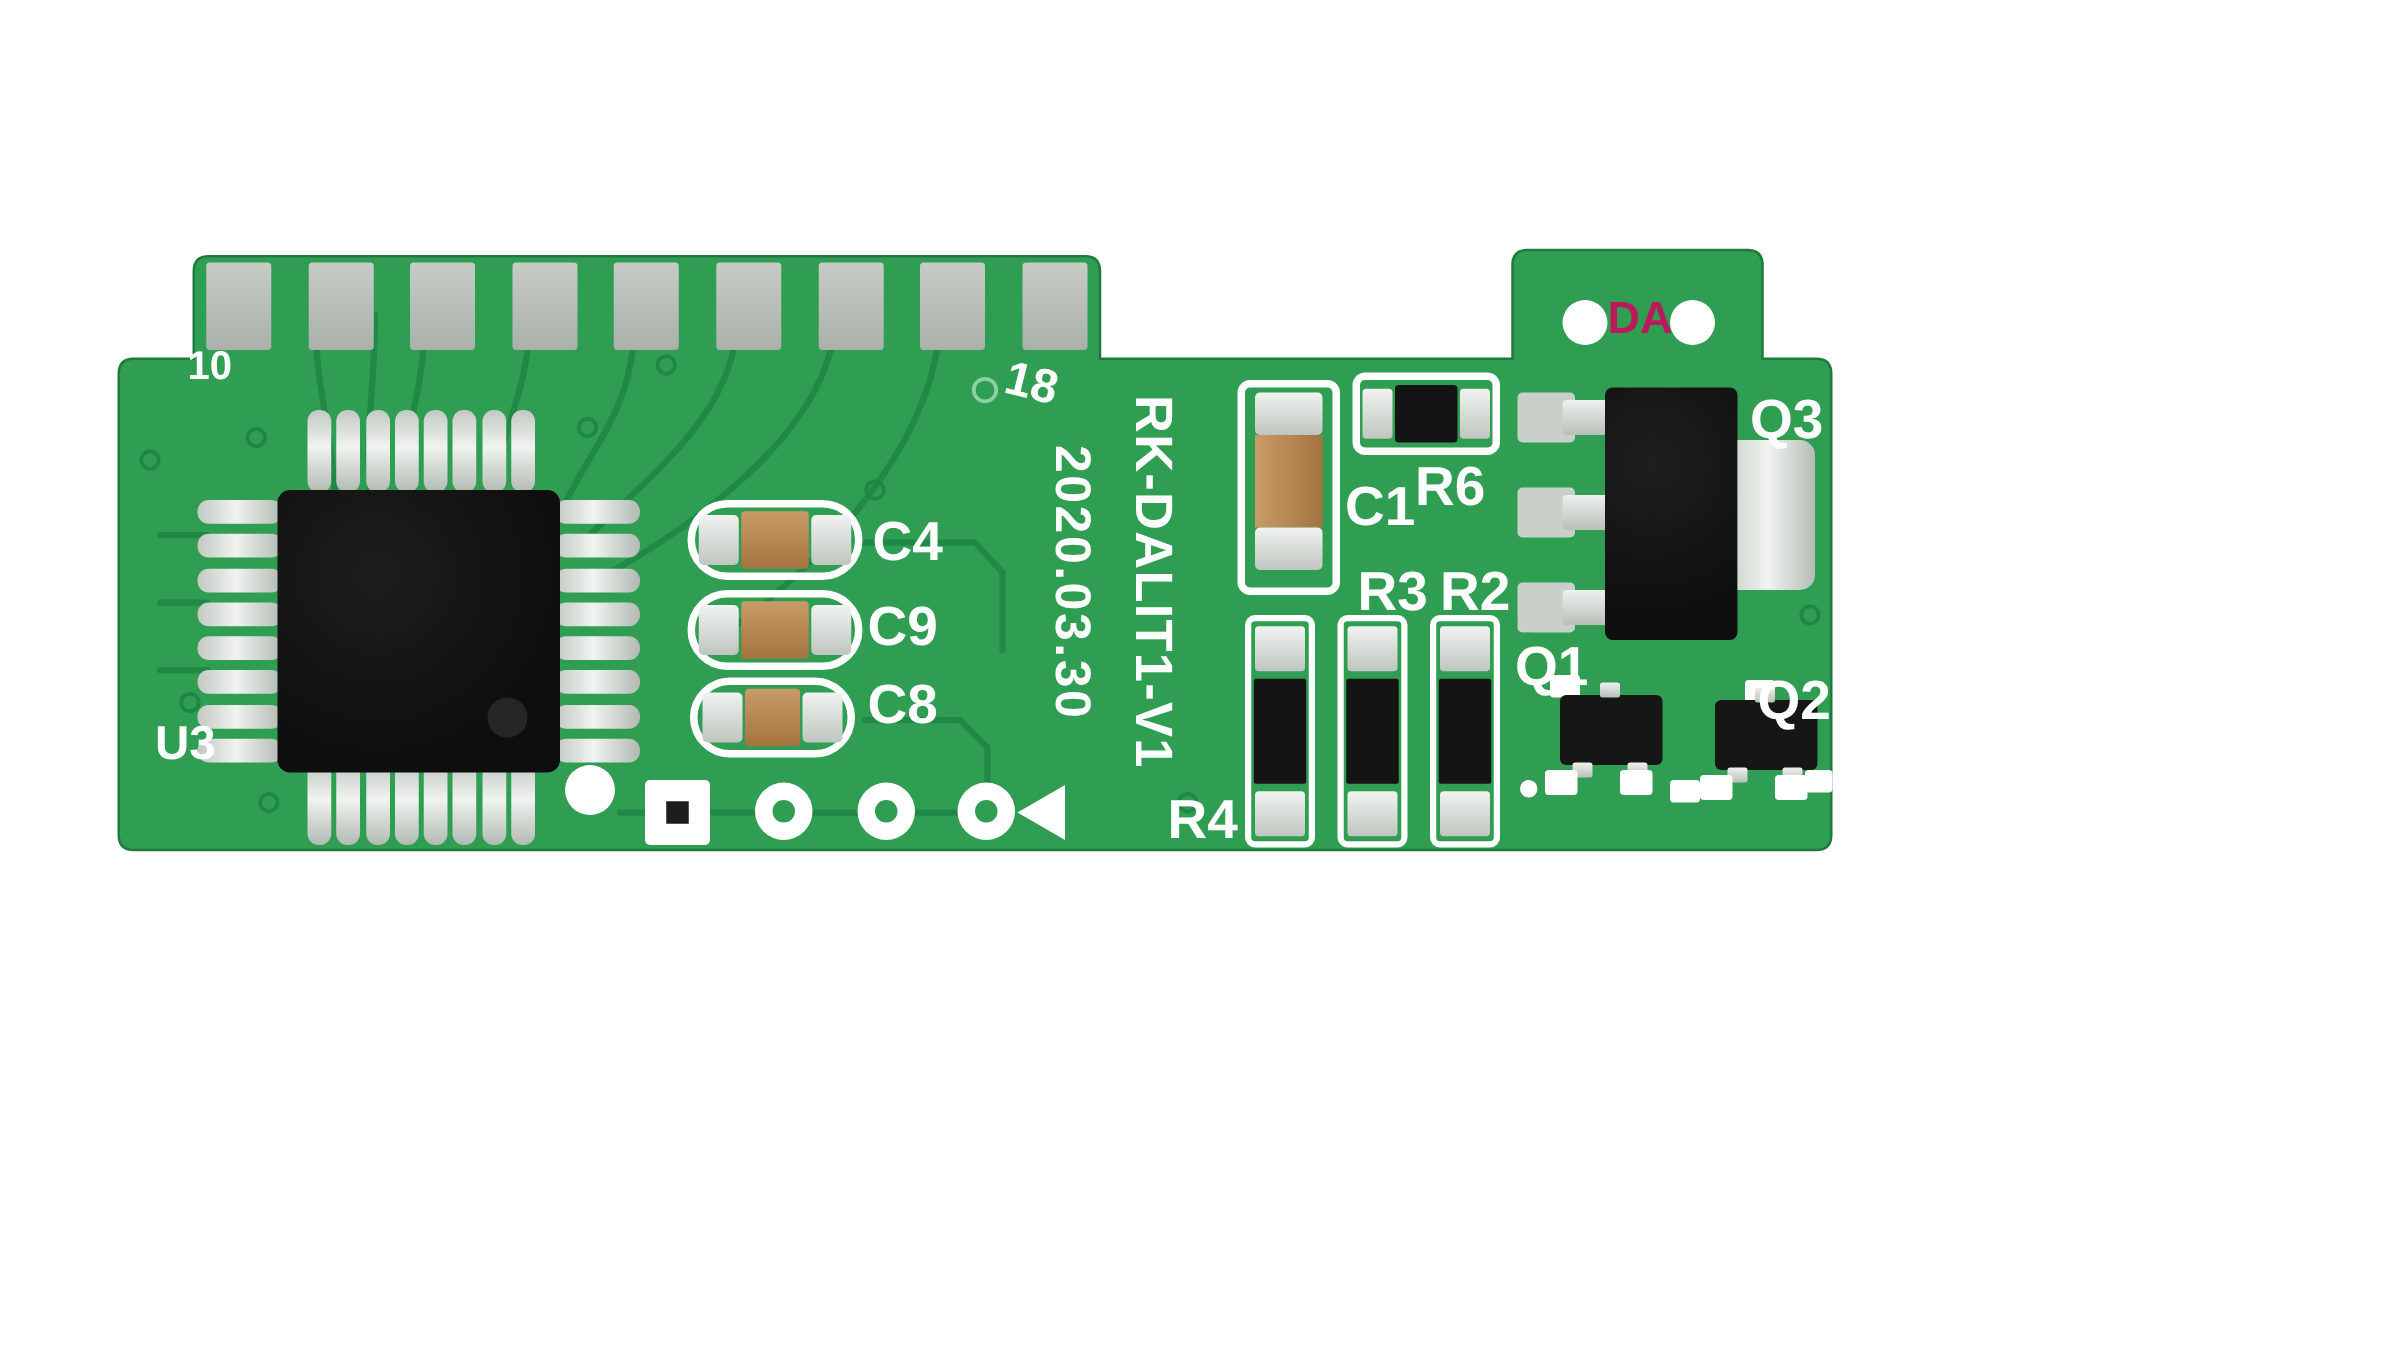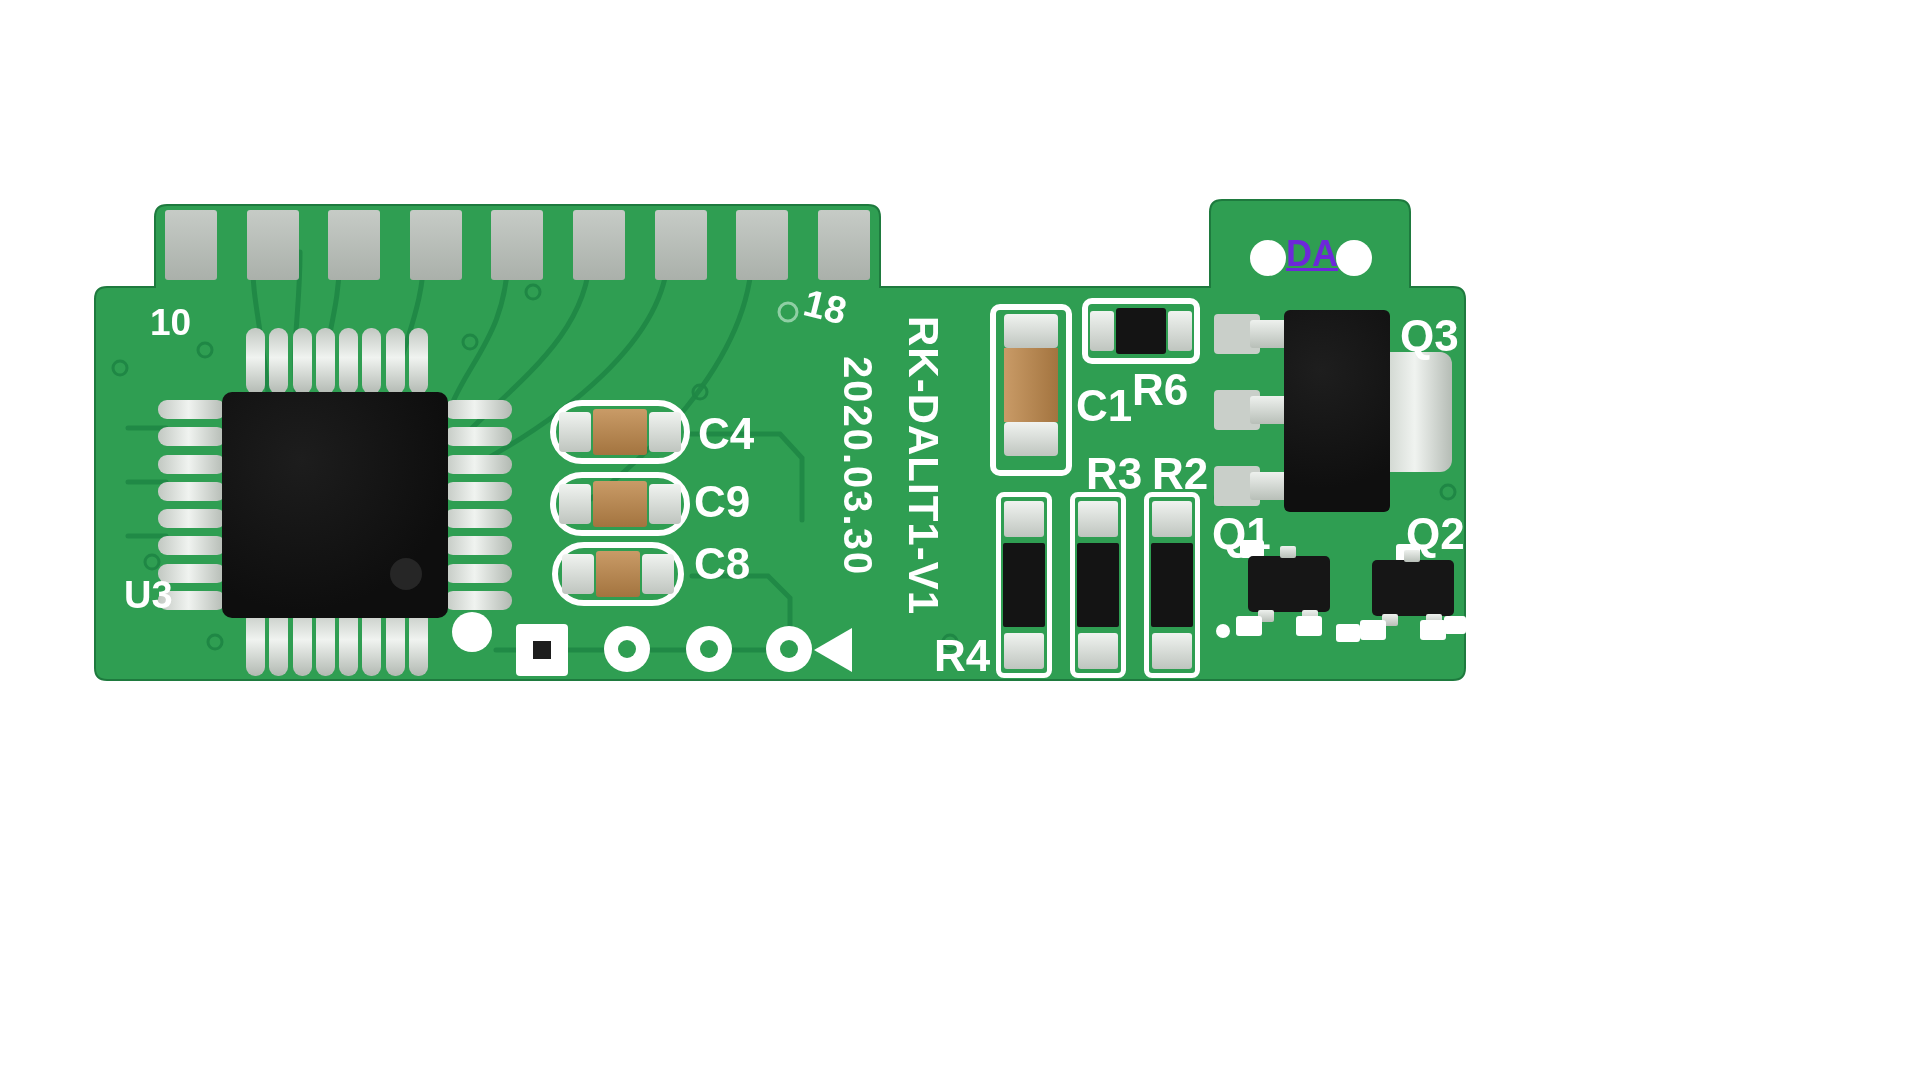--- a/index.html
+++ b/index.html
@@ -90,21 +90,21 @@
   .sot-body { position:absolute; width:82px; height:56px; background:#161616; border-radius:5px; }
   .nub { position:absolute; width:16px; height:12px; background:linear-gradient(180deg,#eef1ee,#b8bfb8); border-radius:2px; }
   .wpad { position:absolute; background:#fff; border-radius:3px; }
   .wdot { position:absolute; background:#fff; border-radius:50%; }
 
   
   .dacircle { position:absolute; top:240px; width:36px; height:36px; border-radius:50%; background:#fff; }
 
   
   .lbl { position:absolute; color:#fff; font-weight:bold; font-size:44px; line-height:1; }
-  .lbl-dark { color:#6d28d9;text-decoration:underline; }
+  .lbl-dark { color:#be185d; }
   .vtext { position:absolute; transform-origin:left top; transform:rotate(90deg);
            color:#fff; font-weight:bold; white-space:nowrap; line-height:1; }
   .title-v { left:944px; top:316px; font-size:42px; letter-spacing:1px; }
   .date-v  { left:878px; top:356px; font-size:40px; letter-spacing:2px; }
 </style>
 </head>
 <body>
 
 <div class="stage">
 
@@ -281,32 +281,32 @@
   </div>
   <div class="wpad" style="left:1360px;top:620px;width:26px;height:20px"></div>
   <div class="wpad" style="left:1420px;top:620px;width:26px;height:20px"></div>
   <div class="wpad" style="left:1336px;top:624px;width:24px;height:18px"></div>
   <div class="wpad" style="left:1444px;top:616px;width:22px;height:18px"></div>
   <div class="wdot" style="left:1216px;top:624px;width:14px;height:14px"></div>
 
   <div class="dacircle" style="left:1250px"></div>
   <div class="dacircle" style="left:1336px"></div>
 
-  <div class="lbl" style="left:150px;top:304px;font-size:37px">10</div>
+  <div class="lbl" style="left:150px;top:276px;font-size:32px">10</div>
   <div class="lbl" style="left:804px;top:288px;font-size:38px;transform:rotate(14deg)">18</div>
   <div class="lbl lbl-dark" style="left:1286px;top:236px;font-size:36px">DA</div>
   <div class="lbl" style="left:124px;top:576px;font-size:38px">U3</div>
   <div class="lbl" style="left:698px;top:412px">C4</div>
   <div class="lbl" style="left:694px;top:480px">C9</div>
   <div class="lbl" style="left:694px;top:542px">C8</div>
   <div class="lbl" style="left:1076px;top:384px">C1</div>
   <div class="lbl" style="left:1132px;top:368px">R6</div>
   <div class="lbl" style="left:1086px;top:452px">R3</div>
   <div class="lbl" style="left:1152px;top:452px">R2</div>
   <div class="lbl" style="left:934px;top:634px">R4</div>
   <div class="lbl" style="left:1212px;top:512px">Q1</div>
-  <div class="lbl" style="left:1406px;top:512px">Q2</div>
+  <div class="lbl" style="left:1406px;top:539px">Q2</div>
   <div class="lbl" style="left:1400px;top:314px">Q3</div>
 
   <div class="vtext title-v">RK-DALIT1-V1</div>
   <div class="vtext date-v">2020.03.30</div>
 
 </div>
 
 </body></html>

